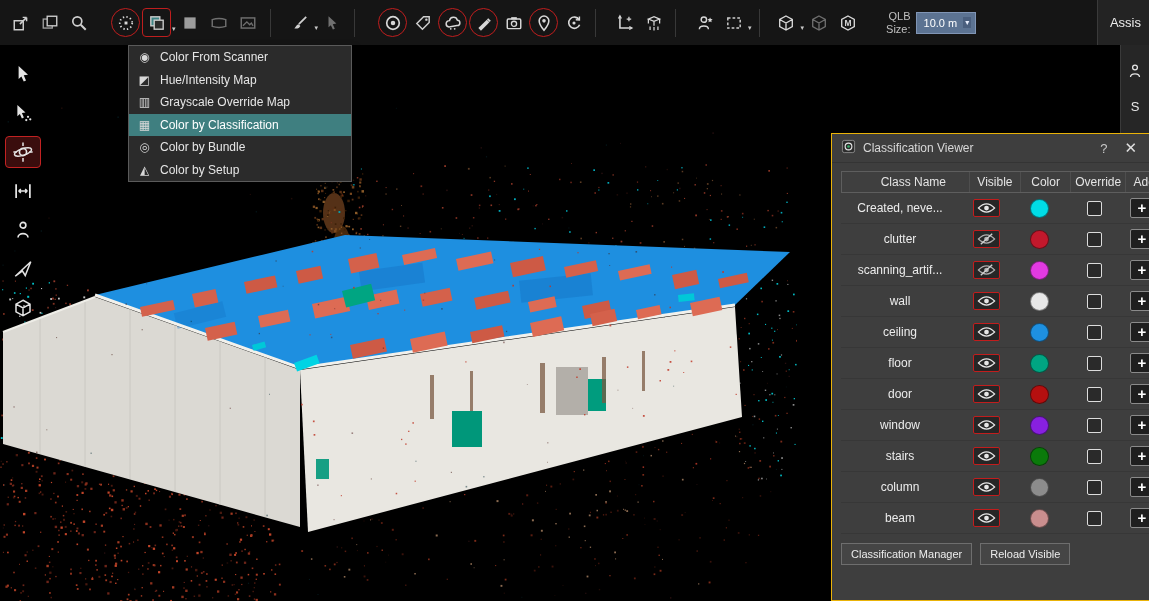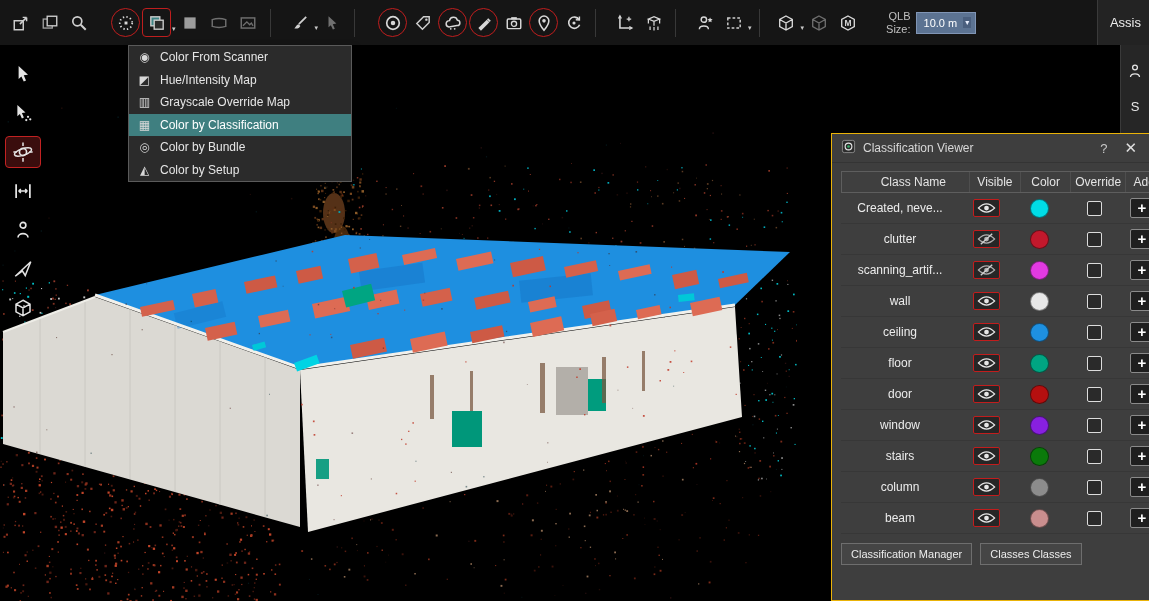--- a/index.html
+++ b/index.html
@@ -1956,18 +1956,18 @@
         <button class="sbtn">▲</button>
         <div class="strack">
             <div class="sthumb"></div>
           </div>
         <button class="sbtn">▼</button>
       </div>
     </div>
 
     <div class="pbtns">
       <button class="pbtn">Classification Manager</button>
-      <button class="pbtn">Classes Classes</button>
+      <button class="pbtn">Reload Visible</button>
     </div>
 
   </div>
 
 </div>
 
 </body></html>

